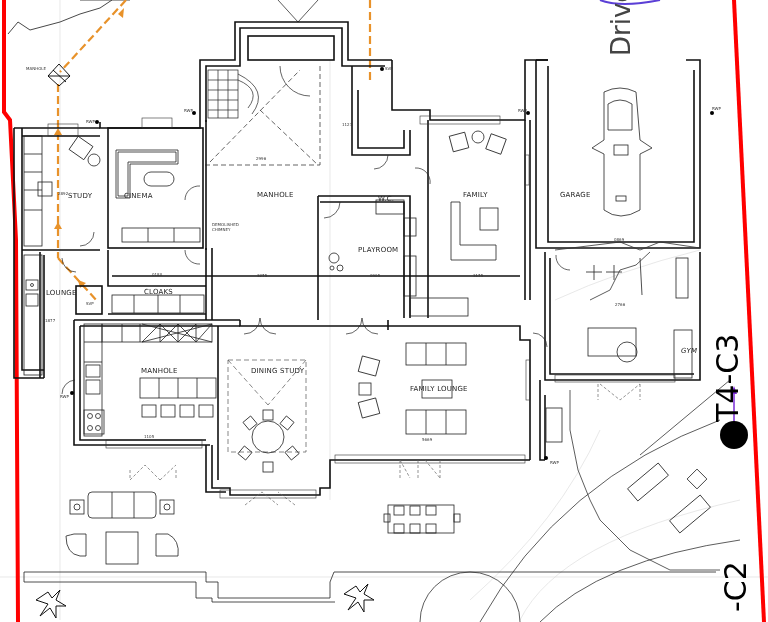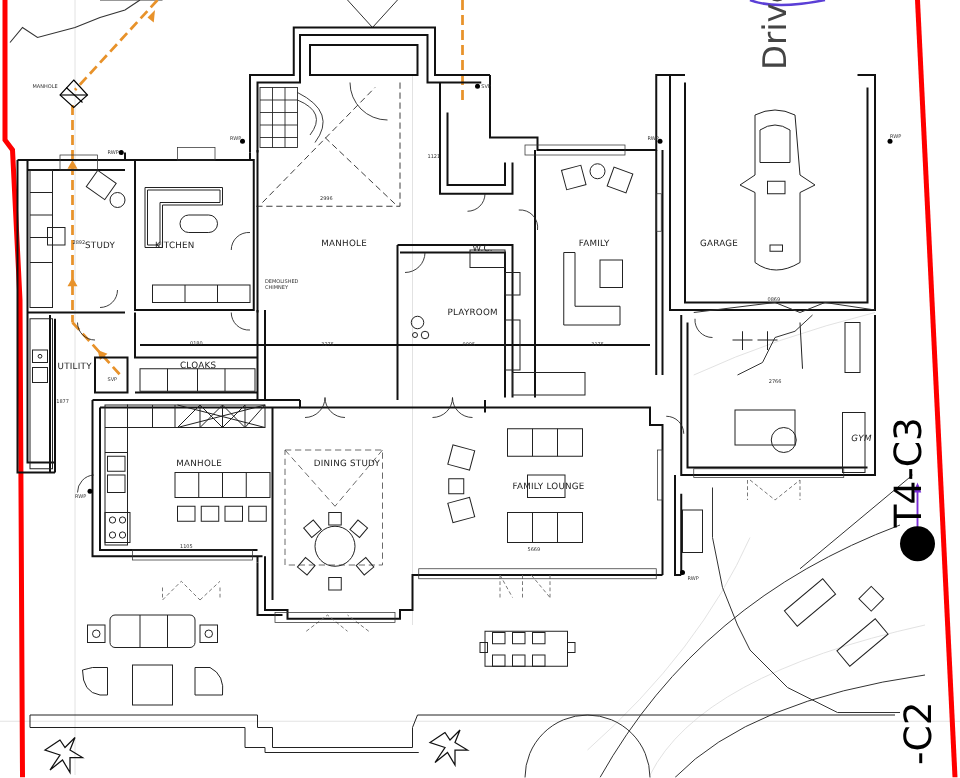--- a/index.html
+++ b/index.html
@@ -333,27 +333,27 @@
     <circle cx="546" cy="458" r="2"></circle>
   </g>
 
   <line x1="734" y1="388" x2="734" y2="425" stroke="#7a2cd6" stroke-width="1.5"></line>
   <polygon points="734,386 731,394 737,394" fill="#7a2cd6"></polygon>
   <circle cx="734" cy="435" r="14" fill="#000"></circle>
   <path d="M 600 0 Q 620 8 660 0" stroke="#5b3fd6" stroke-width="2" fill="none"></path>
 </svg>
 
 <span class="lbl" style="left:68px;top:192px;">STUDY</span>
-<span class="lbl" style="left:124px;top:192px;">KITCHEN</span>
+<span class="lbl" style="left:124px;top:192px;">CINEMA</span>
 <span class="lbl" style="left:257px;top:191px;">MANHOLE</span>
 <span class="lbl" style="left:378px;top:151px;margin-top:44px;">W.C.</span>
 <span class="lbl" style="left:463px;top:191px;">FAMILY</span>
 <span class="lbl" style="left:560px;top:191px;">GARAGE</span>
 <span class="lbl" style="left:358px;top:246px;">PLAYROOM</span>
-<span class="lbl" style="left:46px;top:289px;">UTILITY</span>
+<span class="lbl" style="left:46px;top:289px;">LOUNGE</span>
 <span class="lbl" style="left:144px;top:288px;">CLOAKS</span>
 <span class="lbl" style="left:141px;top:367px;">MANHOLE</span>
 <span class="lbl" style="left:251px;top:367px;">DINING STUDY</span>
 <span class="lbl" style="left:410px;top:368px;margin-top:17px;">FAMILY LOUNGE</span>
 <span class="lbl" style="left:655px;top:347px;font-style:italic;padding-left:26px;">GYM</span>
 
 <span class="sm" style="left:26px;top:66px;">MANHOLE</span>
 <span class="sm" style="left:212px;top:222px;width:36px;white-space:normal;line-height:5px;">DEMOLISHED CHIMNEY</span>
 <span class="sm" style="left:385px;top:66px;">SVP</span>
 <span class="sm" style="left:86px;top:301px;">SVP</span>

